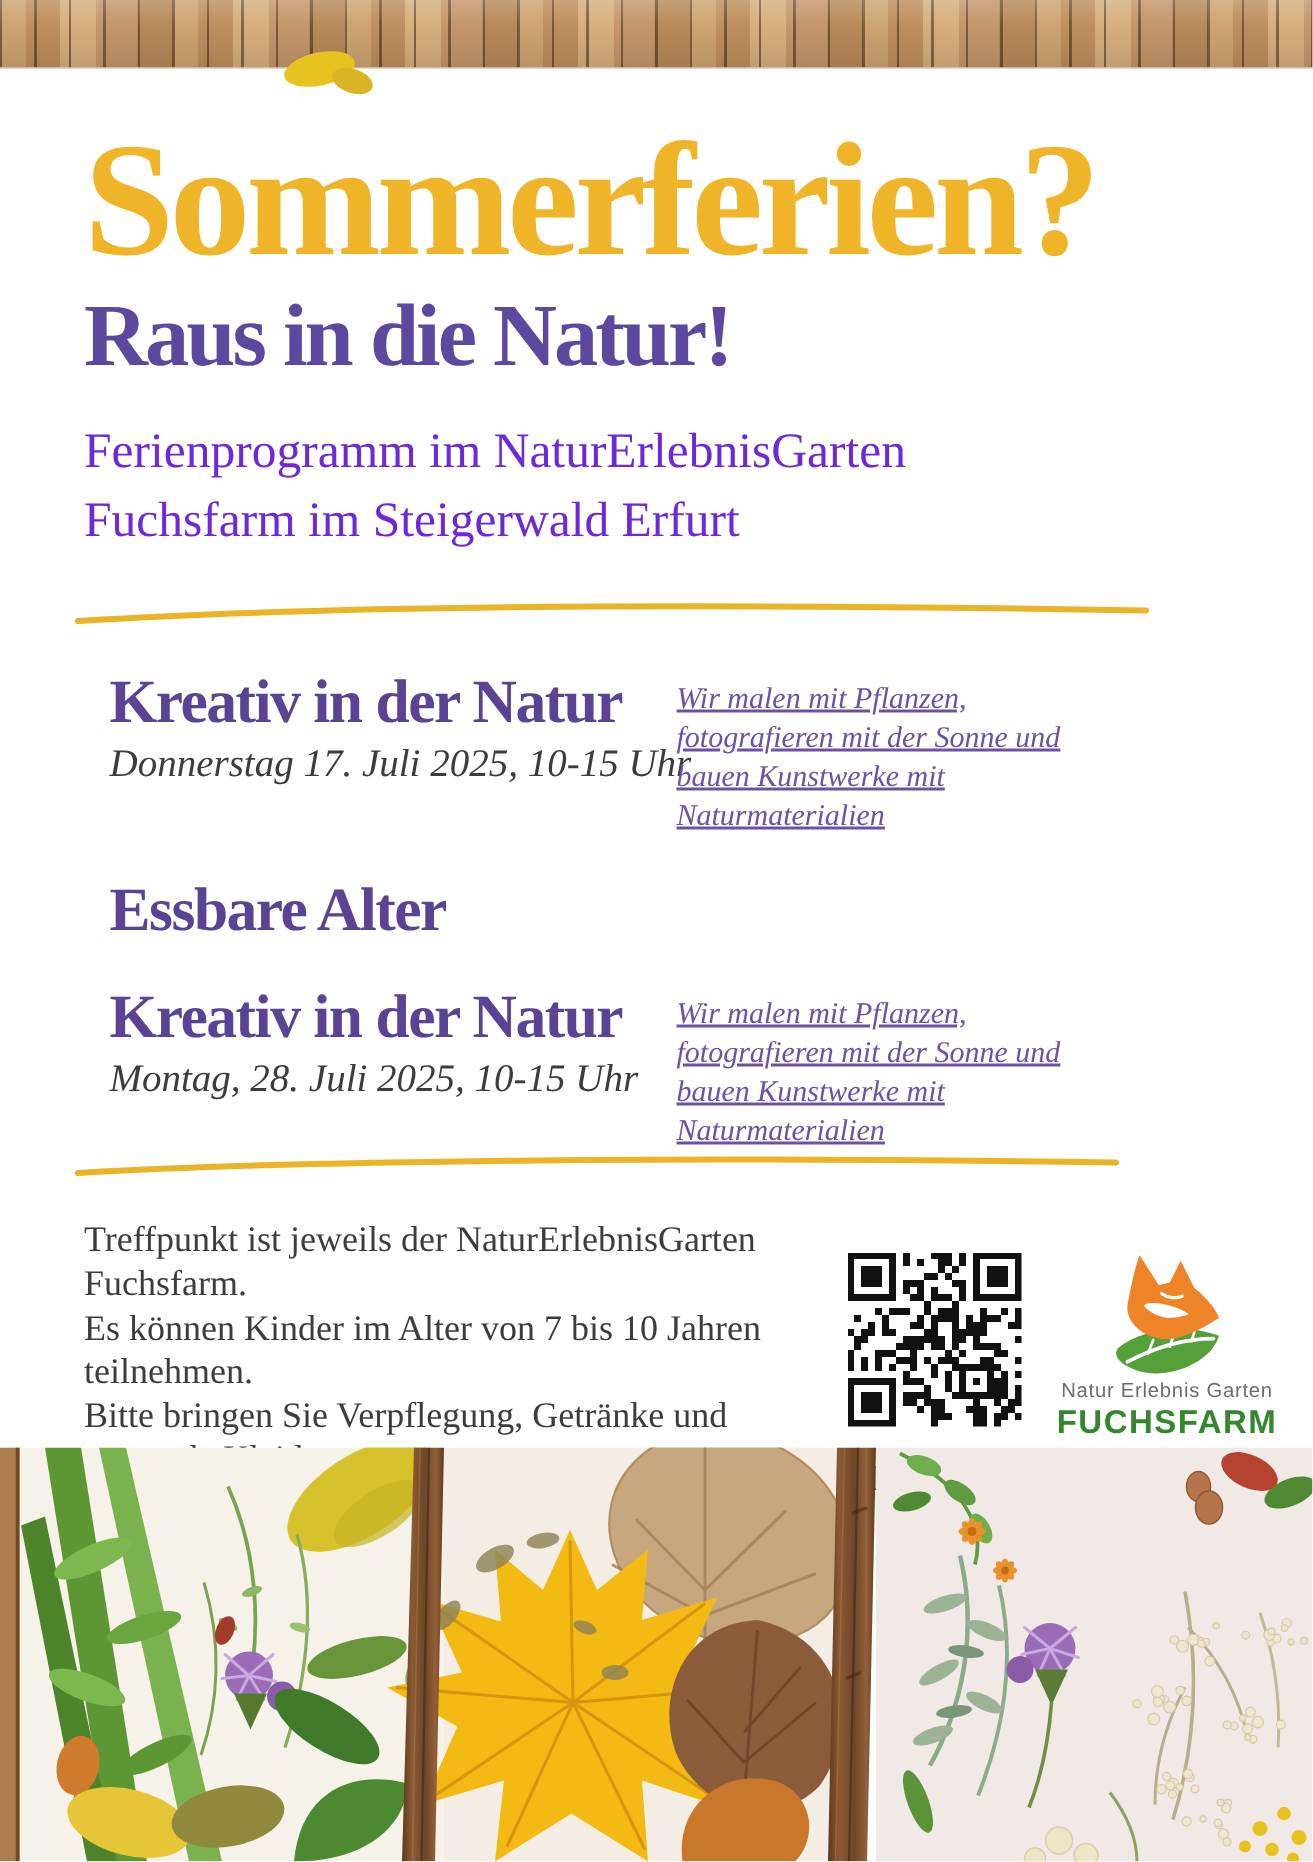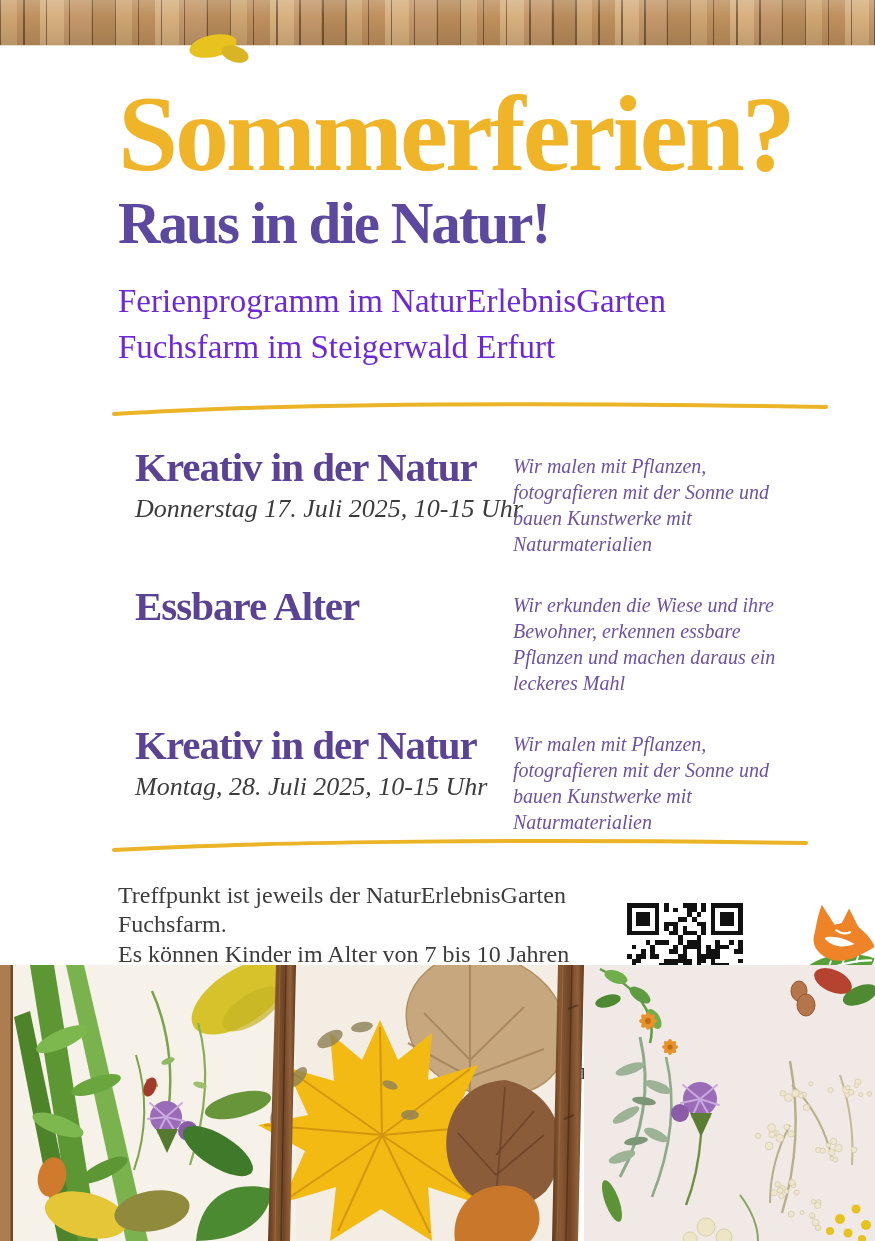--- a/index.html
+++ b/index.html
@@ -19,21 +19,21 @@
     background-color:#c49a6a;
     background-image:
       linear-gradient(180deg, rgba(255,255,255,.18) 0%, rgba(0,0,0,0) 40%, rgba(0,0,0,.10) 100%),
       repeating-linear-gradient(90deg, rgba(62,38,16,.55) 0 1.5px, rgba(62,38,16,0) 1.5px 23px),
       repeating-linear-gradient(90deg, #cda471 0 17px, #bd8f5d 17px 40px, #d6af7e 40px 64px, #c3976a 64px 91px, #b68a59 91px 115px);
     border-bottom:1px solid #e8dcc9;
   }
   .banner-leaf { position:absolute; top:30px; left:183px; width:70px; height:36px; }
 
   
-  .content { position:absolute; top:46px; left:0; width:727px; padding:0 60px 0 118px; }
+  .content { position:absolute; top:46px; left:16px; width:727px; padding:0 60px 0 40px; }
 
   .headline {
     margin-top:34px;
     font-size:108px; line-height:1.0; font-weight:700;
     letter-spacing:-3px; color:#f0b429; white-space:nowrap;
   }
   .subheadline {
     margin-top:6px;
     font-size:59px; line-height:1.0; font-weight:700;
     letter-spacing:-2px; color:#5c489e; white-space:nowrap;
@@ -54,21 +54,21 @@
   .program-left { width:368px; flex:none; }
   .program-title {
     font-size:41px; font-weight:700; color:#5a4395;
     letter-spacing:-1px; line-height:1.05; white-space:nowrap;
   }
   .program-date {
     margin-top:5px; font-size:26px; font-style:italic; color:#3c3c3c; white-space:nowrap;
   }
   .program-desc {
     margin-left:10px; padding-top:7px; width:295px; flex:none;
-    font-size:20px; font-style:italic; color:#6c51a4; line-height:1.3;
+    font-size:20px; font-style:italic; color:#6c51a4; line-height:1.3;text-decoration:underline;
   }
 
   
   .info-section { display:flex; margin-top:26px; padding-left:-2px; }
   .info-left { width:505px; flex:none; }
   .info-line { font-size:24px; line-height:1.22; color:#3c3c3c; }
   .support-line { margin-top:18px; font-size:22px; font-style:italic; color:#3c3c3c; }
 
   .info-right { margin-left:4px; padding-top:22px; width:300px; flex:none; }
   .qr-logo-row { display:flex; align-items:flex-start; }
@@ -115,21 +115,20 @@
         <div class="program-title">Kreativ in der Natur</div>
         <div class="program-date">Donnerstag 17. Juli 2025, 10-15 Uhr</div>
       </div>
       <div class="program-desc">Wir malen mit Pflanzen, fotografieren mit der Sonne und bauen Kunstwerke mit Naturmaterialien</div>
     </div>
 
     <div class="program">
       <div class="program-left">
         <div class="program-title">Essbare Alter</div>
       </div>
-      <div class="program-desc">Wir erkunden die Wiese und ihre Bewohner, erkennen essbare Pflanzen und machen daraus ein leckeres Mahl</div>
     </div>
 
     <div class="program" style="margin-bottom:0">
       <div class="program-left">
         <div class="program-title">Kreativ in der Natur</div>
         <div class="program-date">Montag, 28. Juli 2025, 10-15 Uhr</div>
       </div>
       <div class="program-desc">Wir malen mit Pflanzen, fotografieren mit der Sonne und bauen Kunstwerke mit Naturmaterialien</div>
     </div>
 

